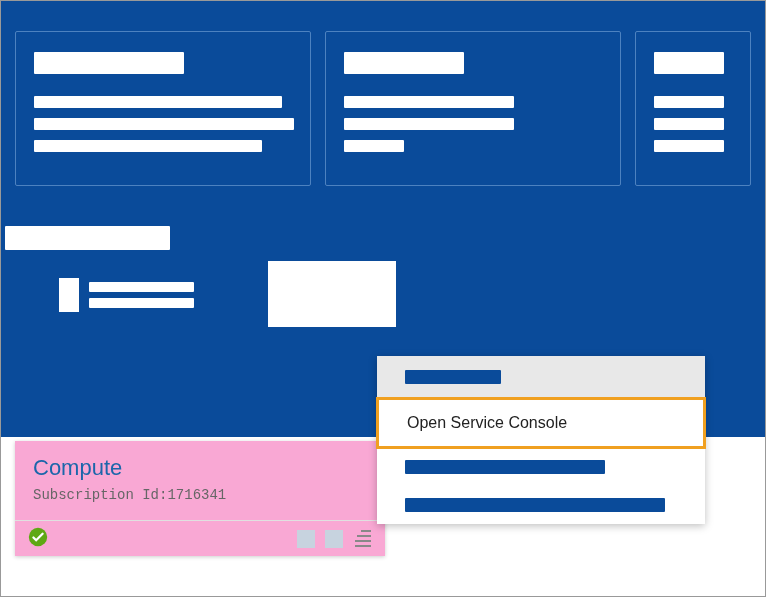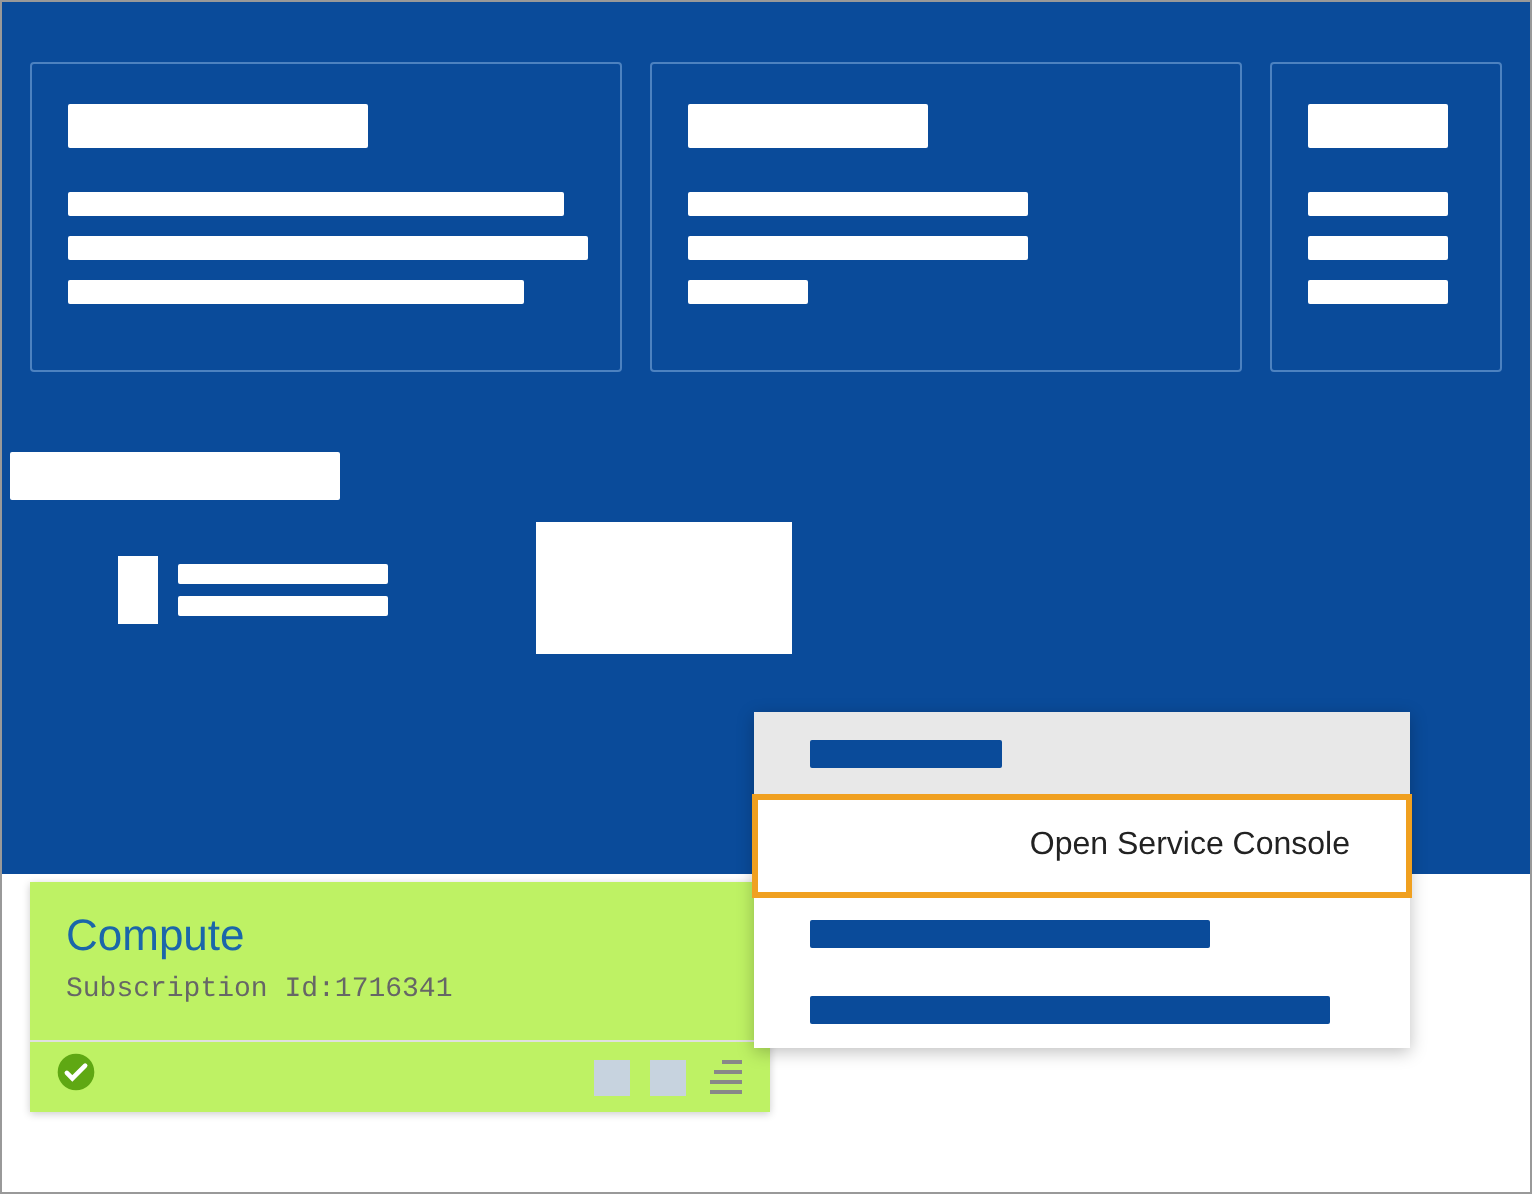--- a/index.html
+++ b/index.html
@@ -23,36 +23,36 @@
     .mid-item { display: flex; gap: 10px; align-items: center; margin-left: 44px; }
     .mid-icon { width: 20px; height: 34px; background: #fff; }
     .mid-text { display: flex; flex-direction: column; gap: 6px; }
     .mid-text .skel { height: 10px; width: 105px; }
     
     .mid-center { margin-left: 60px; margin-top: 35px; }
     .mid-center-box { width: 128px; height: 66px; background: #fff; }
     
     .bottom-section { background: #fff; position: relative; }
     
-    .service-card { position: absolute; left: 14px; top: 440px; width: 370px; height: 115px; background: #bef264; box-shadow: 0 1px 4px rgba(0,0,0,0.2); padding: 14px 18px; }
+    .service-card { position: absolute; left: 14px; top: 440px; width: 370px; height: 115px; background: #f9a8d4; box-shadow: 0 1px 4px rgba(0,0,0,0.2); padding: 14px 18px; }
     .service-title { color: #1b66aa; font-size: 22px; font-weight: 400; margin-bottom: 6px; }
     .service-sub { color: #666; font-size: 14px; font-family: Liberation Mono, monospace; }
     .service-footer { position: absolute; bottom: 0; left: 0; right: 0; height: 36px; border-top: 1px solid #e0e0e0; display: flex; align-items: center; padding: 0 12px; }
     .status-icon svg { width: 22px; height: 22px; }
     .footer-right { margin-left: auto; display: flex; gap: 10px; align-items: center; }
     .footer-sq { width: 18px; height: 18px; background: #c7d3df; }
     .menu-icon { display: flex; flex-direction: column; gap: 3px; padding: 2px; }
     .menu-icon span { width: 16px; height: 2px; background: #888; }
     .menu-icon span:nth-child(1) { width: 10px; margin-left: 6px; }
     .menu-icon span:nth-child(2) { width: 14px; margin-left: 2px; }
     
     .context-menu { position: absolute; left: 376px; top: 355px; width: 328px; background: #fff; box-shadow: 0 2px 8px rgba(0,0,0,0.25); }
     .context-menu-header { background: #e8e8e8; padding: 14px 28px; }
     .context-menu-header .skel { background: #0a4b9a; height: 14px; width: 96px; }
-    .context-item { padding: 14px 28px; font-size: 16px; color: #222; cursor: pointer; text-align: right; }
+    .context-item { padding: 14px 28px; font-size: 16px; color: #222; cursor: pointer; }
     .context-item.highlighted { border: 3px solid #f0a020; margin: -1px; position: relative; z-index: 2; }
     .context-skel-item { padding: 12px 28px; }
     .context-skel-item .skel { background: #0a4b9a; height: 14px; }
   </style>
 </head>
 <body>
 
 <div class="blue-section">
   <div class="cards-row">
     <div class="card card-1">

